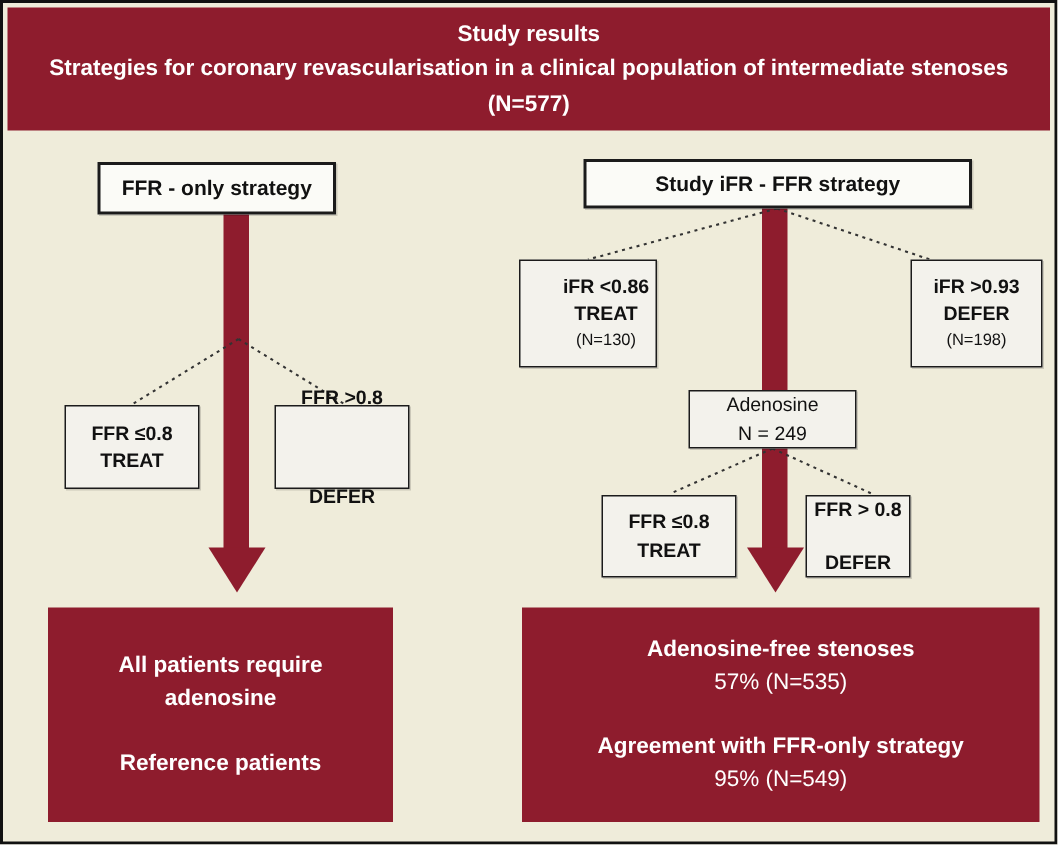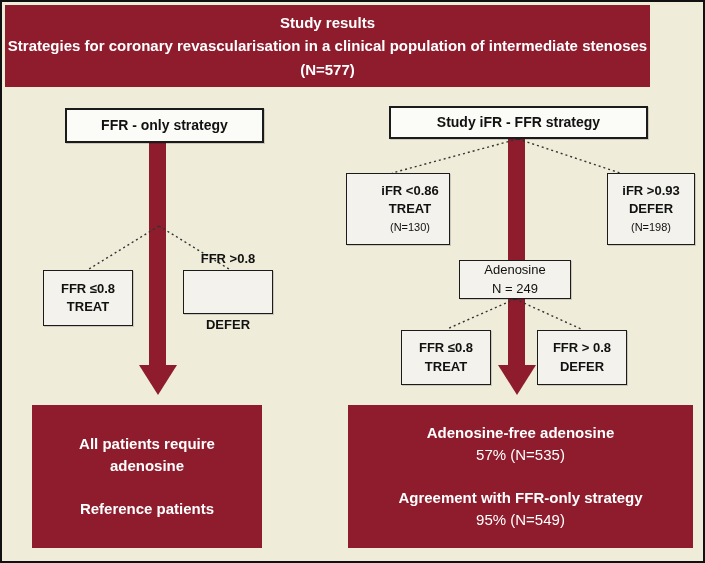--- a/index.html
+++ b/index.html
@@ -10,21 +10,21 @@
   }
   html,body{margin:0;padding:0;background:#fff;}
   .canvas{
     position:relative;width:705px;height:563px;
     background:var(--background);
     border:2px solid #111;box-sizing:border-box;
     font-family:"Liberation Sans",sans-serif;
     color:#111;overflow:hidden;
   }
   .header{
-    position:absolute;left:3px;top:3px;width:645px;height:82px;
+    position:absolute;left:3px;top:3px;width:695px;height:82px;
     background:var(--maroon);color:#fff;text-align:center;
     display:flex;flex-direction:column;justify-content:center;
     font-weight:bold;font-size:15px;line-height:1.55;align-items:center;
   }
   .box{
     position:absolute;background:var(--box-bg);
     border:1.6px solid var(--border);box-sizing:border-box;
     display:flex;flex-direction:column;align-items:center;justify-content:center;
     text-align:center;z-index:3;font-size:13px;line-height:1.4;
     box-shadow:1px 1px 0 rgba(0,0,0,0.15);
@@ -66,47 +66,47 @@
 
   <svg class="connectors" width="705" height="563">
     <line x1="157" y1="224" x2="87" y2="267"></line>
     <line x1="157" y1="224" x2="227" y2="267"></line>
     <line x1="516" y1="137" x2="390" y2="171"></line>
     <line x1="516" y1="137" x2="618" y2="171"></line>
     <line x1="513" y1="297" x2="445" y2="327"></line>
     <line x1="513" y1="297" x2="579" y2="327"></line>
   </svg>
 
-  <div class="box title-box" style="left:63px;top:106px;width:199px;height:35px;">
+  <div class="box title-box" style="left:63px;top:106px;width:159px;height:35px;">
     <span>FFR - only strategy</span>
   </div>
 
 
   <div class="box bold" style="left:41px;top:268px;width:90px;height:56px;">
     <span>FFR ≤0.8</span>
     <span>TREAT</span>
   </div>
 
-  <div class="box bold" style="left:181px;top:268px;width:90px;height:44px;gap:48px;">
+  <div class="box bold" style="left:181px;top:268px;width:90px;height:56px;gap:48px;">
     <span>FFR &gt;0.8</span>
     <span>DEFER</span>
   </div>
 
   <div class="result-box" style="left:30px;top:403px;width:230px;height:143px;">
     <div class="bold">All patients require</div>
     <div class="bold">adenosine</div>
     <div class="gap"></div>
     <div class="bold">Reference patients</div>
   </div>
 
   <div class="box title-box" style="left:387px;top:104px;width:259px;height:33px;">
     <span>Study iFR - FFR strategy</span>
   </div>
 
-  <div class="box" style="left:344px;top:171px;width:104px;height:72px;padding-left:24px;">
+  <div class="box" style="left:344px;top:171px;width:92px;height:72px;padding-left:24px;">
     <span class="bold">iFR &lt;0.86</span>
     <span class="bold">TREAT</span>
     <span class="small">(N=130)</span>
   </div>
 
 
   <div class="box" style="left:605px;top:171px;width:88px;height:72px;">
     <span class="bold">iFR &gt;0.93</span>
     <span class="bold">DEFER</span>
     <span class="small">(N=198)</span>
@@ -115,26 +115,26 @@
   <div class="box" style="left:457px;top:258px;width:112px;height:39px;">
     <span>Adenosine</span>
     <span>N = 249</span>
   </div>
 
   <div class="box bold" style="left:399px;top:328px;width:90px;height:55px;">
     <span>FFR ≤0.8</span>
     <span>TREAT</span>
   </div>
 
-  <div class="box bold" style="left:535px;top:328px;width:90px;height:55px;">
+  <div class="box bold" style="left:535px;top:328px;width:70px;height:55px;justify-content:space-between;">
     <span>FFR &gt; 0.8</span>
     <span>DEFER</span>
   </div>
 
   <div class="result-box" style="left:346px;top:403px;width:345px;height:143px;">
-    <div class="bold">Adenosine-free adenosine</div>
+    <div class="bold">Adenosine-free stenoses</div>
     <div>57% (N=535)</div>
     <div class="gap"></div>
     <div class="bold">Agreement with FFR-only strategy</div>
     <div>95% (N=549)</div>
   </div>
 
 </div>
 
 </body></html>

